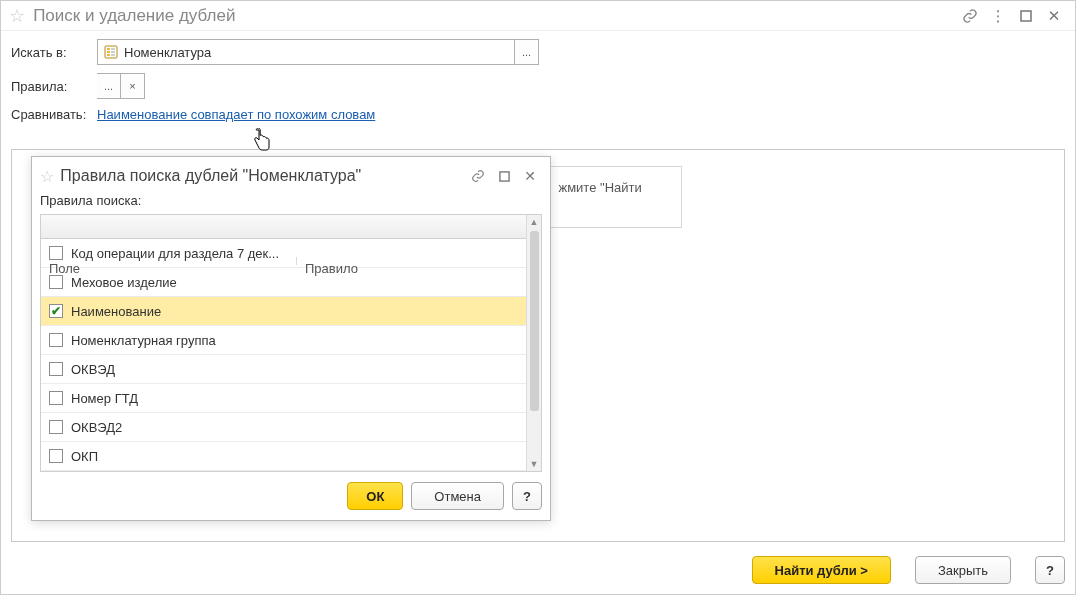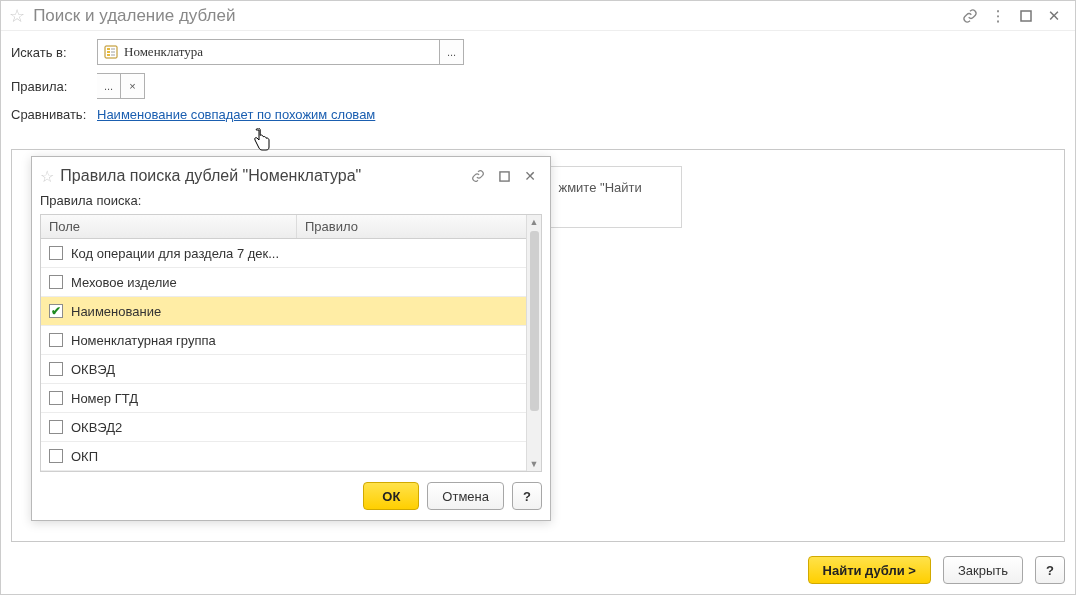--- a/index.html
+++ b/index.html
@@ -62,21 +62,21 @@
     height: 26px;
   }
   .field-input {
     border: 1px solid #b0b0b0;
     padding: 2px 6px;
     background: #fff;
     display: flex;
     align-items: center;
     height: 26px;
   }
-  .field-input.search { width: 343px; font-family: Liberation Serif, serif; }
+  .field-input.search { width: 418px; }
   .field-input.filter { width: 370px; }
   .field-input .catalog-icon {
     width: 14px; height: 14px;
     display: inline-flex; align-items: center; justify-content: center;
     margin-right: 6px;
   }
   .field-input .catalog-icon svg { width: 14px; height: 14px; }
   .ellipsis-btn, .clear-btn {
     width: 24px; height: 26px;
     border: 1px solid #b0b0b0;
@@ -109,25 +109,25 @@
     padding: 12px 14px;
     color: #555;
     line-height: 18px;
   }
   
   .footer {
     position: absolute;
     right: 10px; bottom: 10px;
     display: flex;
     align-items: center;
-    gap: 12px;
+    gap: 24px;
   }
   .btn {
     height: 28px;
-    padding: 0 14px;
+    padding: 0 22px;
     border: 1px solid #a7a7a7;
     border-radius: 4px;
     background: linear-gradient(#ffffff, #f2f2f2);
     display: inline-flex;
     align-items: center;
     justify-content: center;
     font-size: 13px;
     color: #333;
     cursor: default;
   }
@@ -182,20 +182,21 @@
   .grid-main { flex: 1 1 auto; }
   .grid-header {
     display: flex;
     background: linear-gradient(#fafafa, #ededed);
     height: 24px;
     border-bottom: 1px solid #cfcfcf;
   }
   .grid-header .col {
     padding: 4px 8px;
     color: #555;
+    margin-top: 42px;
   }
   .col-field { width: 256px; border-right: 1px solid #dcdcdc; }
   .col-rule { flex: 1 1 auto; }
   .grid-body { }
   .grid-row {
     display: flex;
     align-items: center;
     height: 29px;
     border-bottom: 1px solid #ececec;
   }

